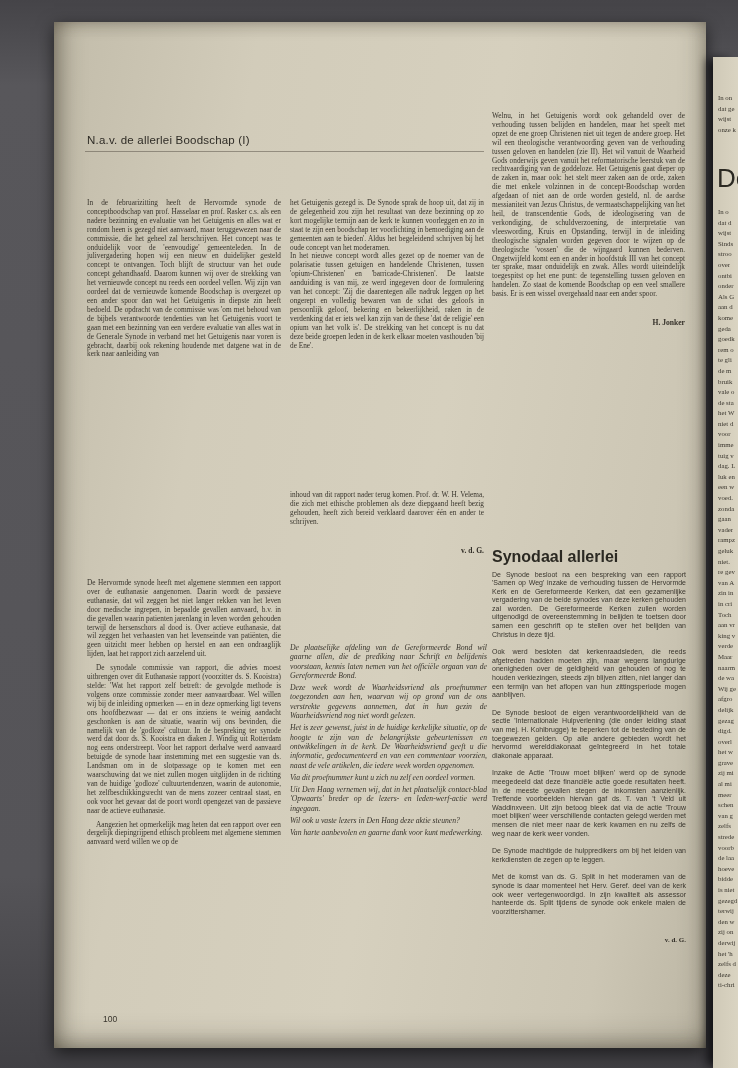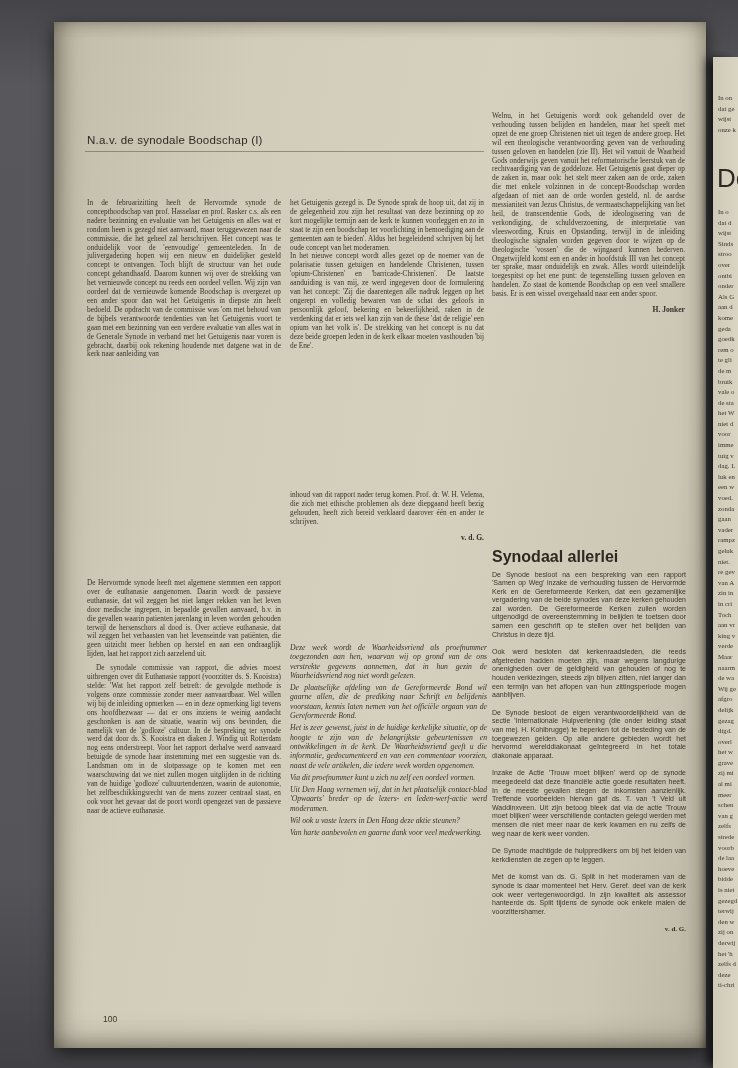--- a/index.html
+++ b/index.html
@@ -33,21 +33,21 @@
     font-weight:normal;color:#2b2922;letter-spacing:-.3px;
   }
   .h1a{left:30px;top:132px;font-size:27px}
   .h2a{left:30px;top:481px;font-size:27px;line-height:30px;width:205px}
   .bt{
     position:absolute;font-size:7.3px;line-height:8.9px;text-align:justify;
     color:#38342c;font-family:"Liberation Serif","DejaVu Serif",serif;
   }
   .bt p{margin:0}
   .pgap{margin-top:8px}
-  .sig{text-align:right;font-weight:bold;margin-top:7px;font-size:7.6px;color:#332f28}
+  .sig{text-align:right;font-weight:bold;margin-top:20px;font-size:7.6px;color:#332f28}
   .c1{left:33px;top:177px;width:194px}
   .c2{left:236px;top:177px;width:194px}
   .c3{left:438px;top:90px;width:193px}
   .cont{left:236px;top:469px;width:194px}
   .a2body{left:33px;top:557px;width:194px}
   .para+.para{text-indent:9px;margin-top:5px}
   .subhead{
     font-family:"Liberation Sans","DejaVu Sans",sans-serif;font-weight:bold;
     font-size:16px;line-height:14.5px;color:#2b2922;margin-bottom:6px;
   }
@@ -83,21 +83,21 @@
   .p2line{
     font-size:6.8px;line-height:10.6px;color:#3a362e;white-space:nowrap;
     font-family:"Liberation Serif","DejaVu Serif",serif;
   }
 </style>
 </head>
 <body>
 
 <div class="page">
 
-  <div class="kicker">N.a.v. de synodale Boodschap (I)</div>
+  <div class="kicker">N.a.v. de allerlei Boodschap (I)</div>
   <div class="kicker-rule"></div>
 
   <div class="bt c1">In de februarizitting heeft de Hervormde synode de conceptboodschap van prof. Hasselaar en prof. Rasker c.s. als een nadere bezinning en evaluatie van het Getuigenis en alles wat er rondom heen is gezegd niet aanvaard, maar teruggewezen naar de commissie, die het geheel zal herschrijven. Het concept was te onduidelijk voor de 'eenvoudige' gemeenteleden. In de julivergadering hopen wij een nieuw en duidelijker gesteld concept te ontvangen. Toch blijft de structuur van het oude concept gehandhaafd. Daarom kunnen wij over de strekking van het vernieuwde concept nu reeds een oordeel vellen. Wij zijn van oordeel dat de vernieuwde komende Boodschap is overgezet op een ander spoor dan wat het Getuigenis in diepste zin heeft bedoeld. De opdracht van de commissie was 'om met behoud van de bijbels verantwoorde tendenties van het Getuigenis voort te gaan met een bezinning van een verdere evaluatie van alles wat in de Generale Synode in verband met het Getuigenis naar voren is gebracht, daarbij ook rekening houdende met datgene wat in de kerk naar aanleiding van</div>
 
   <div class="bt c2">
     <p>het Getuigenis gezegd is. De Synode sprak de hoop uit, dat zij in de gelegenheid zou zijn het resultaat van deze bezinning op zo kort mogelijke termijn aan de kerk te kunnen voorleggen en zo in staat te zijn een boodschap ter voorlichting in bemoediging aan de gemeenten aan te bieden'. Aldus het begeleidend schrijven bij het oude concept van het moderamen.</p>
     <p class="pgap">In het nieuwe concept wordt alles gezet op de noemer van de polarisatie tussen getuigen en handelende Christenen, tussen 'opium-Christenen' en 'barricade-Christenen'. De laatste aanduiding is van mij, ze werd ingegeven door de formulering van het concept: 'Zij die daarentegen alle nadruk leggen op het ongerept en volledig bewaren van de schat des geloofs in persoonlijk geloof, bekering en bekeerlijkheid, raken in de verdenking dat er iets wel kan zijn van de these 'dat de religie' een opium van het volk is'. De strekking van het concept is nu dat deze beide groepen leden in de kerk elkaar moeten vasthouden 'bij de Ene'.</p>
   </div>
 
   <div class="bt c3">
@@ -106,31 +106,32 @@
   </div>
 
   <div class="bt cont">
     <p>inhoud van dit rapport nader terug komen. Prof. dr. W. H. Velema, die zich met ethische problemen als deze diepgaand heeft bezig gehouden, heeft zich bereid verklaard daarover één en ander te schrijven.</p>
     <div class="sig">v. d. G.</div>
   </div>
 
   <div class="bt a2body">
       <div class="para">De Hervormde synode heeft met algemene stemmen een rapport over de euthanasie aangenomen. Daarin wordt de passieve euthanasie, dat wil zeggen het niet langer rekken van het leven door medische ingrepen, in bepaalde gevallen aanvaard, b.v. in die gevallen waarin patienten jarenlang in leven worden gehouden terwijl de hersenschors al dood is. Over actieve euthanasie, dat wil zeggen het verhaasten van het levenseinde van patiënten, die geen uitzicht meer hebben op herstel en aan een ondraaglijk lijden, laat het rapport zich aarzelend uit.</div>
       <div class="para">De synodale commissie van rapport, die advies moest uitbrengen over dit Euthanasie rapport (voorzitter ds. S. Kooistra) stelde: 'Wat het rapport zelf betreft: de gevolgde methode is volgens onze commissie zonder meer aanvaardbaar. Wel willen wij bij de inleiding opmerken — en in deze opmerking ligt tevens ons hoofdbezwaar — dat er ons inziens te weinig aandacht geschonken is aan de situatie, waarin wij ons bevinden, die namelijk van de 'godloze' cultuur. In de bespreking ter synode werd dat door ds. S. Kooistra en diaken J. Windig uit Rotterdam nog eens onderstreept. Voor het rapport derhalve werd aanvaard betuigde de synode haar instemming met een suggestie van ds. Landsman om in de slotpassage op te komen met een waarschuwing dat we niet zullen mogen uitglijden in de richting van de huidige 'godloze' cultuurtendenzen, waarin de autonomie, het zelfbeschikkingsrecht van de mens zozeer centraal staat, en ook voor het gevaar dat de poort wordt opengezet van de passieve naar de actieve euthanasie.</div>
+      <div class="para">Aangezien het opmerkelijk mag heten dat een rapport over een dergelijk diepingrijpend ethisch probleem met algemene stemmen aanvaard werd willen we op de</div>
     </div>
 
   <div class="a3">
     <div class="a3body">
+        <div class="ipara">De plaatselijke afdeling van de Gereformeerde Bond wil gaarne allen, die de prediking naar Schrift en belijdenis voorstaan, kennis laten nemen van het officiële orgaan van de Gereformeerde Bond.</div>
         <div class="ipara">Deze week wordt de Waarheidsvriend als proefnummer toegezonden aan hen, waarvan wij op grond van de ons verstrekte gegevens aannemen, dat in hun gezin de Waarheidsvriend nog niet wordt gelezen.</div>
-        <div class="ipara">De plaatselijke afdeling van de Gereformeerde Bond wil gaarne allen, die de prediking naar Schrift en belijdenis voorstaan, kennis laten nemen van het officiële orgaan van de Gereformeerde Bond.</div>
         <div class="ipara">Het is zeer gewenst, juist in de huidige kerkelijke situatie, op de hoogte te zijn van de belangrijkste gebeurtenissen en ontwikkelingen in de kerk. De Waarheidsvriend geeft u die informatie, gedocumenteerd en van een commentaar voorzien, naast de vele artikelen, die iedere week worden opgenomen.</div>
         <div class="ipara">Via dit proefnummer kunt u zich nu zelf een oordeel vormen.</div>
-        <div class="ipara">Uit Den Haag vernemen wij, dat in het plaatselijk contact-blad 'Opwaarts' breder op de lezers- en leden-werf-actie werd moderamen.</div>
+        <div class="ipara">Uit Den Haag vernemen wij, dat in het plaatselijk contact-blad 'Opwaarts' breder op de lezers- en leden-werf-actie werd ingegaan.</div>
         <div class="ipara">Wil ook u vaste lezers in Den Haag deze aktie steunen?</div>
-        <div class="ipara">Van harte aanbevolen en gaarne dank voor veel medewerking.</div>
+        <div class="ipara">Van harte aanbevolen en gaarne dank voor kunt medewerking.</div>
       </div>
   </div>
 
   <div class="a4">
     <div class="subhead">Synodaal allerlei</div>
     <div class="a4body">
         <div class="spara">De Synode besloot na een bespreking van een rapport 'Samen op Weg' inzake de verhouding tussen de Hervormde Kerk en de Gereformeerde Kerken, dat een gezamenlijke vergadering van de beide synodes van deze kerken gehouden zal worden. De Gereformeerde Kerken zullen worden uitgenodigd de overeenstemming in belijden te toetsen door samen een geschrift op te stellen over het belijden van Christus in deze tijd.</div>
         <div class="spara">Ook werd besloten dat kerkenraadsleden, die reeds afgetreden hadden moeten zijn, maar wegens langdurige onenigheden over de geldigheid van gehouden of nog te houden verkiezingen, steeds zijn blijven zitten, niet langer dan een termijn van het aflopen van hun zittingsperiode mogen aanblijven.</div>
         <div class="spara">De Synode besloot de eigen verantwoordelijkheid van de sectie 'Internationale Hulpverlening (die onder leiding staat van mej. H. Kohlbrugge) te beperken tot de besteding van de toegewezen gelden. Op alle andere gebieden wordt het hervormd werelddiakonaat geïntegreerd in het totale diakonale apparaat.</div>
         <div class="spara">Inzake de Actie 'Trouw moet blijken' werd op de synode meegedeeld dat deze financiële actie goede resultaten heeft. In de meeste gevallen stegen de inkomsten aanzienlijk. Treffende voorbeelden hiervan gaf ds. T. van 't Veld uit Waddinxveen. Uit zijn betoog bleek dat via de actie 'Trouw moet blijken' weer verschillende contacten gelegd werden met mensen die niet meer naar de kerk kwamen en nu zelfs de weg naar de kerk weer vonden.</div>

